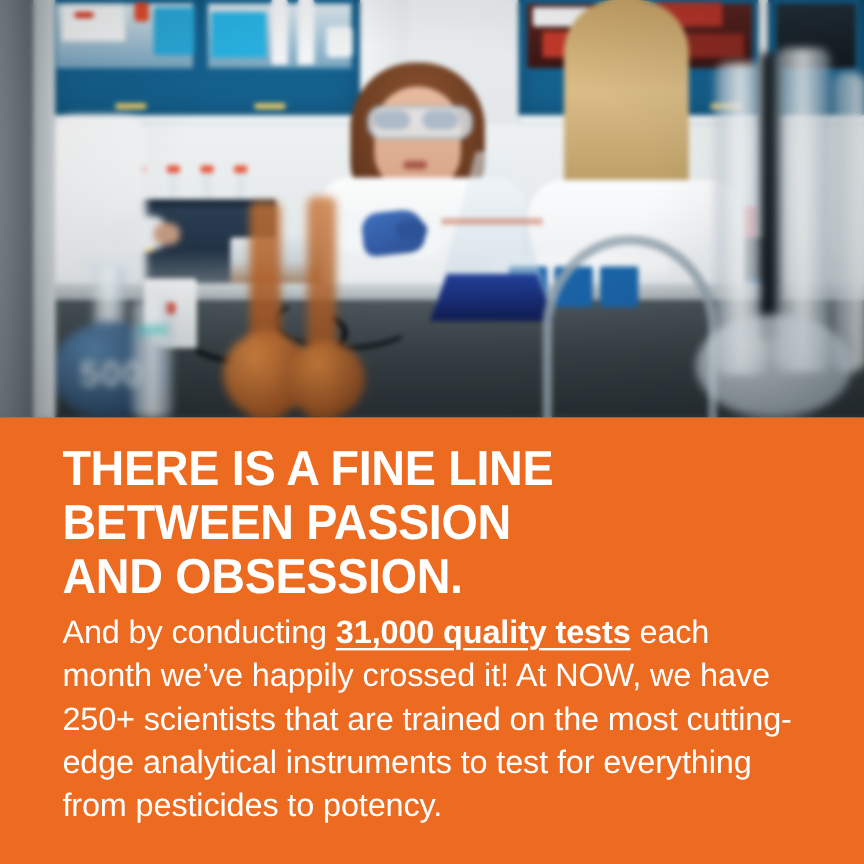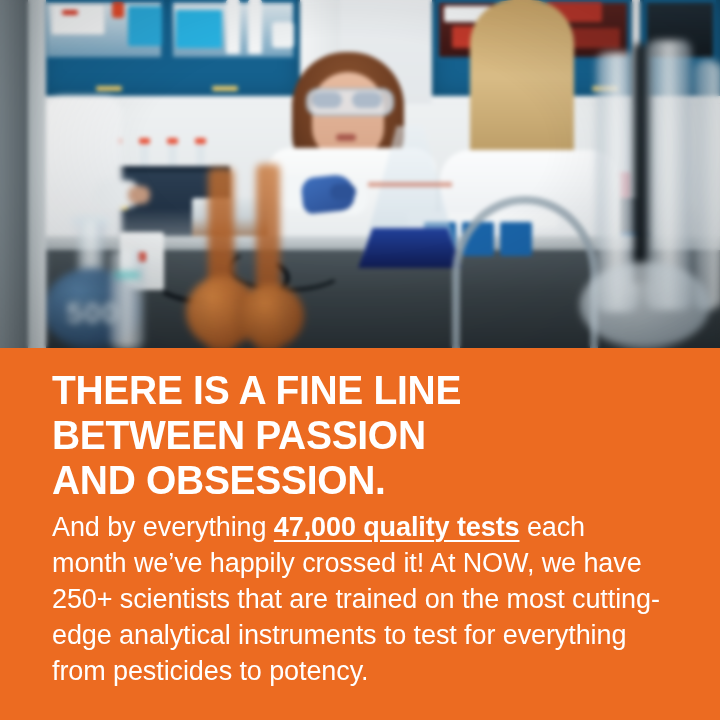--- a/index.html
+++ b/index.html
@@ -489,17 +489,17 @@
 
     <div class="ph photo-blur"></div>
     <div class="ph photo-vig"></div>
   </div>
 
   <div id="panel">
     <div id="headline">THERE IS A FINE LINE
 BETWEEN PASSION
 AND OBSESSION.</div>
     <div id="body-copy">
-      <span>And by everything </span><span class="hl">47,000 quality tests</span><span> each month we’ve happily crossed it! At NOW, we have 250+ scientists that are trained on the most cutting-edge analytical instruments to test for everything from pesticides to potency.</span>
+      <span>And by conducting </span><span class="hl">31,000 quality tests</span><span> each month we’ve happily crossed it! At NOW, we have 250+ scientists that are trained on the most cutting-edge analytical instruments to test for everything from pesticides to potency.</span>
     </div>
   </div>
 
 </div>
 
 </body></html>

